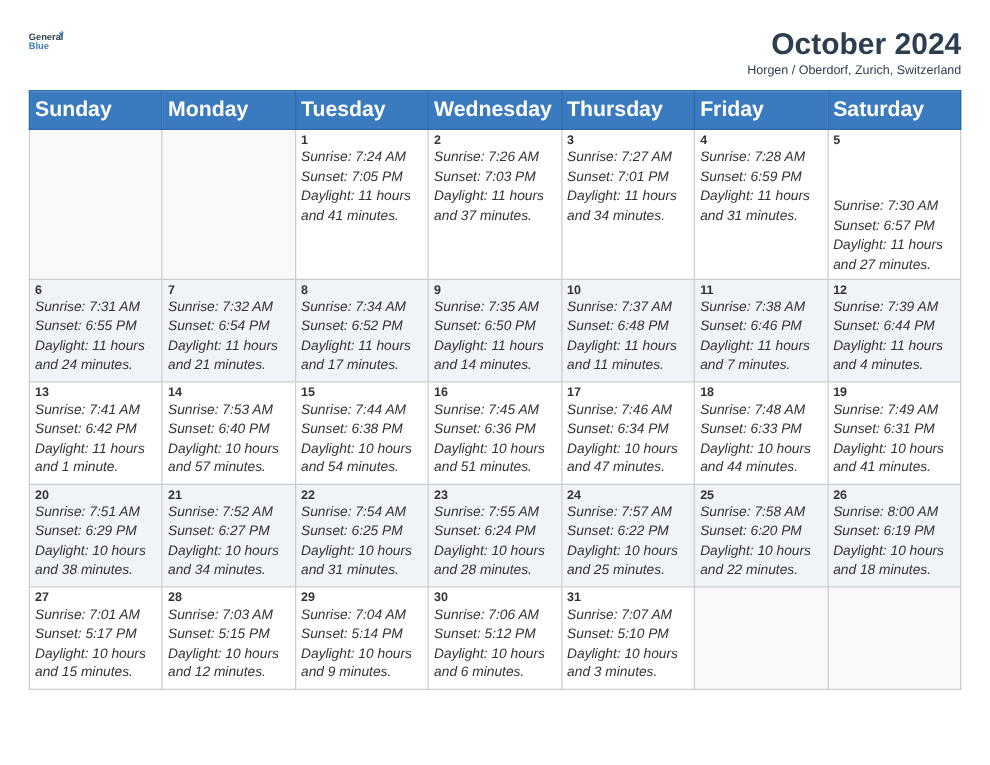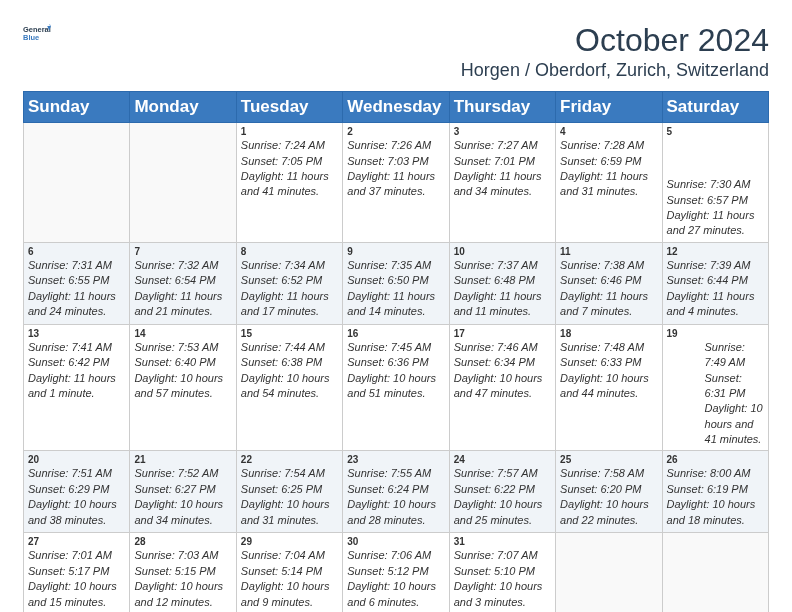--- a/index.html
+++ b/index.html
@@ -28,27 +28,27 @@
       align-items: flex-start;
     }
     .logo-icon {
       width: 28px;
       height: 20px;
     }
     .title-block {
       text-align: right;
     }
     .month-title {
-      font-size: 32px;
-      font-weight: normal;
+      font-size: 24px;
+      font-weight: bold;
       color: #2c3e50;
       line-height: 1.1;
     }
     .location {
-      font-size: 18px;
+      font-size: 10px;
       color: #2c3e50;
       margin-top: 2px;
     }
     table {
       width: 100%;
       border-collapse: collapse;
       table-layout: fixed;
     }
     thead tr th {
       background-color: #3a7abf;
@@ -229,21 +229,21 @@
 Daylight: 10 hours and 47 minutes.</div>
           </td>
           <td>
             <span class="day-number">18</span>
             <div class="day-info" style="white-space: pre-line;">Sunrise: 7:48 AM
 Sunset: 6:33 PM
 Daylight: 10 hours and 44 minutes.</div>
           </td>
           <td>
             <span class="day-number">19</span>
-            <div class="day-info" style="white-space: pre-line; margin-left: 38px;">Sunrise: 7:49 AM
+            <div class="day-info" style="white-space: pre-line;">Sunrise: 7:49 AM
 Sunset: 6:31 PM
 Daylight: 10 hours and 41 minutes.</div>
           </td>
         </tr>
         <tr>
           <td>
             <span class="day-number">20</span>
             <div class="day-info" style="white-space: pre-line;">Sunrise: 7:51 AM
 Sunset: 6:29 PM
 Daylight: 10 hours and 38 minutes.</div>

